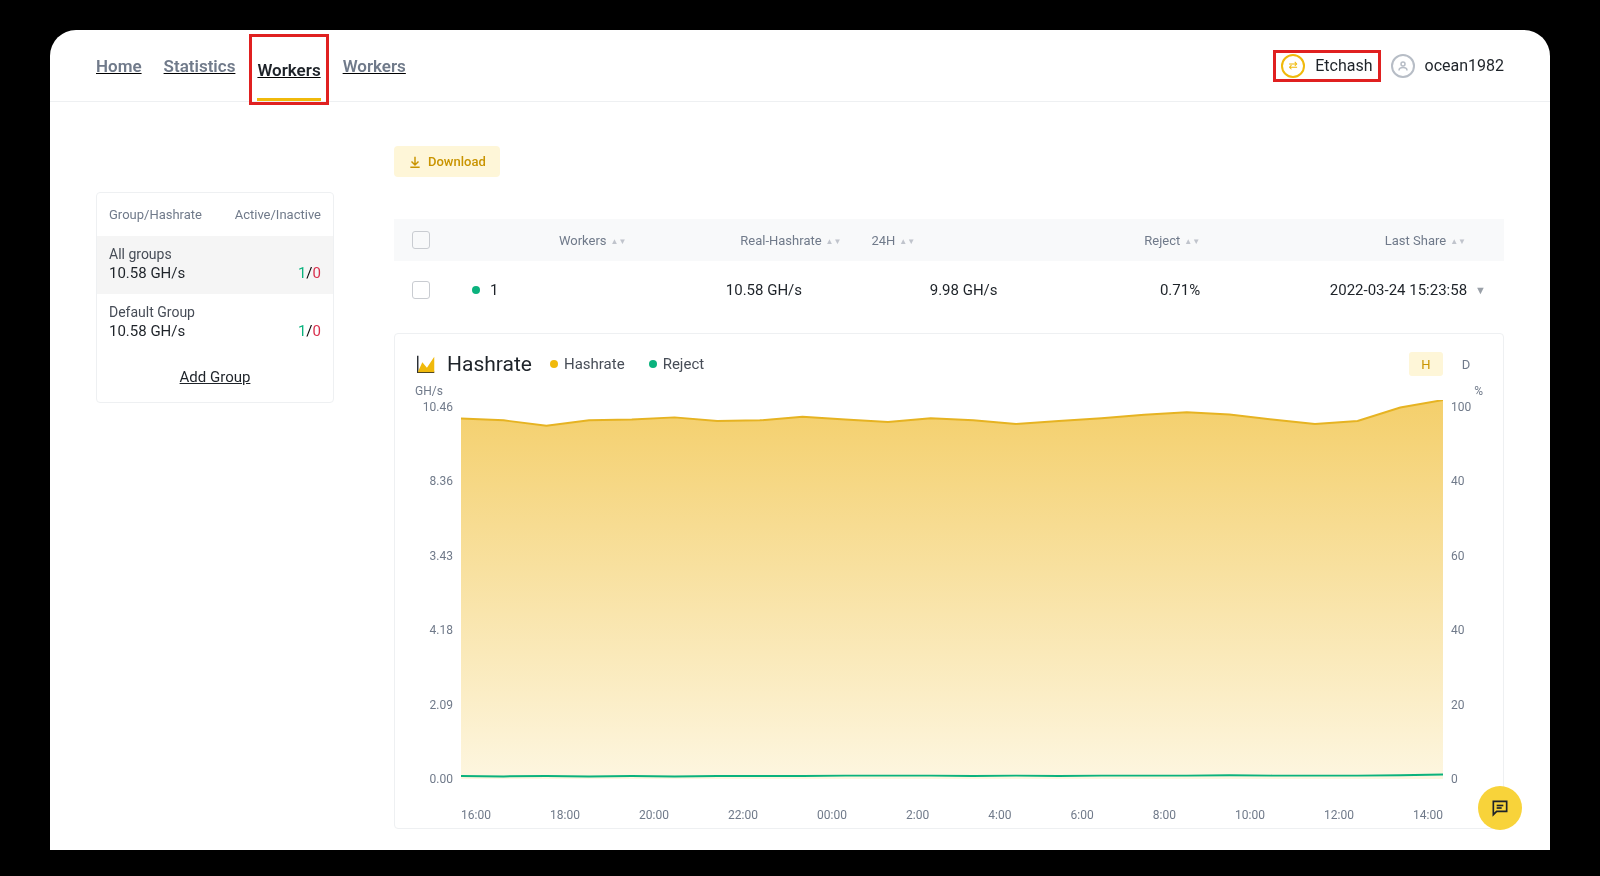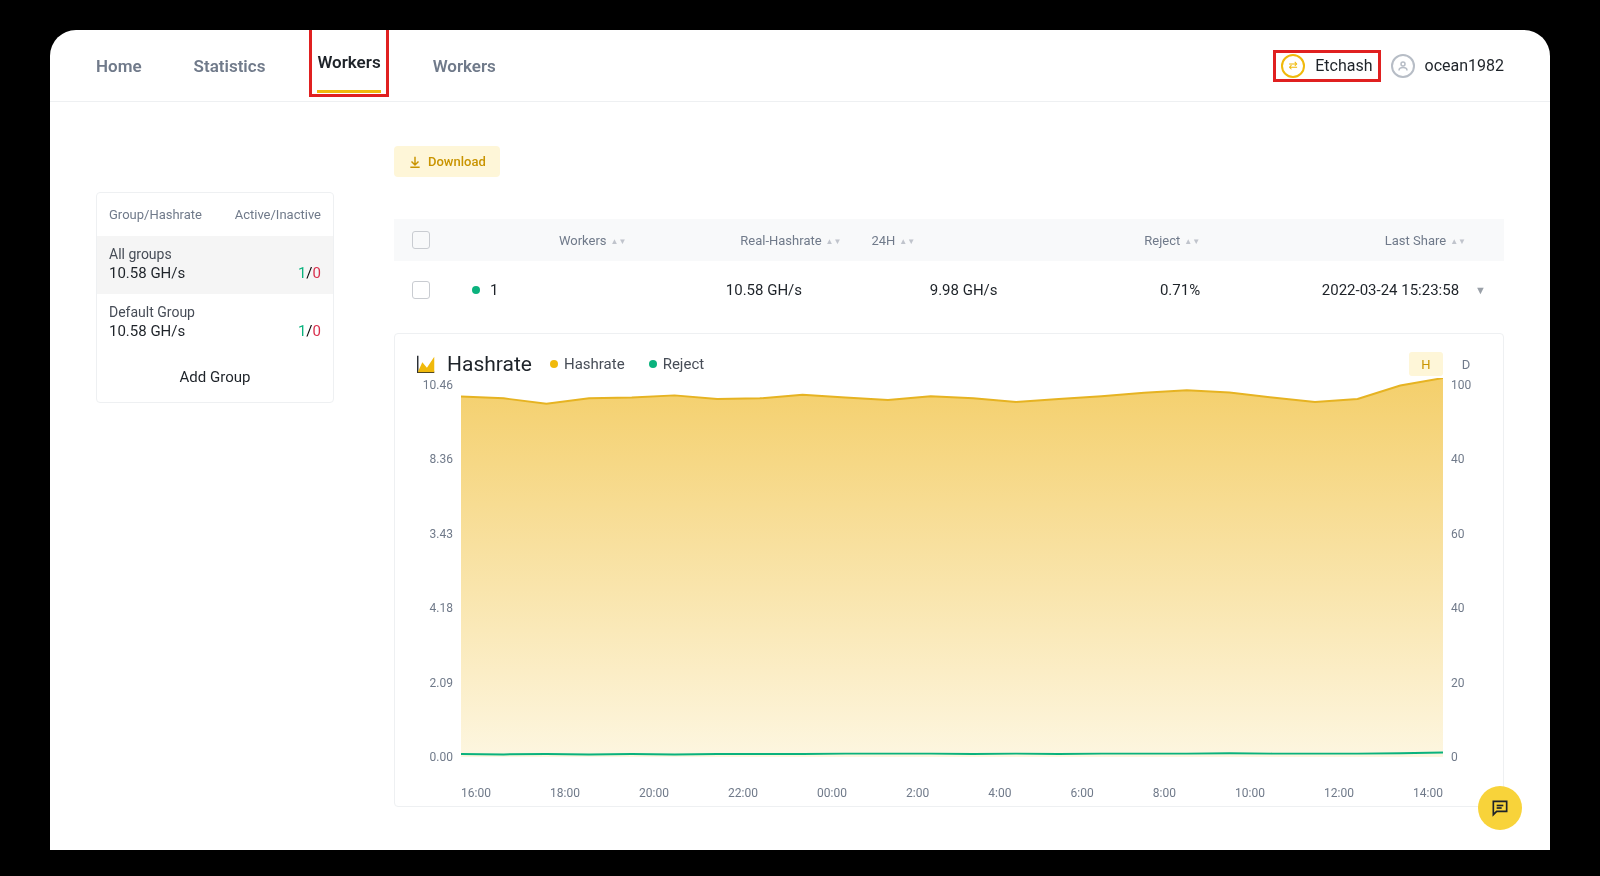--- a/index.html
+++ b/index.html
@@ -11,21 +11,21 @@
     --green:#0ab27d;
     --red:#d9304e;
     --border:#eef0f2;
     --bg:#fafafa;
   }
   *{box-sizing:border-box;font-family:-apple-system,BlinkMacSystemFont,"Segoe UI",Roboto,Helvetica,Arial,sans-serif;}
   body{margin:0;background:#000;padding:30px 50px 0;}
   .window{background:#fff;border-radius:26px 26px 0 0;min-height:820px;overflow:hidden;position:relative;}
   
   .topbar{height:72px;display:flex;align-items:center;justify-content:space-between;padding:0 46px;border-bottom:1px solid var(--border);}
-  .nav{display:flex;gap:52px;height:100%;align-items:flex-start;}
+  .nav{display:flex;gap:22px;height:100%;align-items:flex-end;text-decoration:underline;}
   .nav a{color:var(--muted);font-size:17px;font-weight:600;text-decoration:none;position:relative;height:100%;display:flex;align-items:center;}
   .nav a.active{color:var(--text);}
   .nav a.active::after{content:"";position:absolute;left:0;right:0;bottom:0;height:3px;background:var(--yellow);}
   .top-right{display:flex;gap:18px;align-items:center;}
   .pill{display:flex;align-items:center;gap:10px;font-size:16px;color:var(--text);}
   .ring{width:24px;height:24px;border:2px solid var(--yellow);border-radius:50%;display:flex;align-items:center;justify-content:center;color:var(--yellow);font-size:11px;line-height:1;}
   .ring.grey{border-color:#b7bdc6;color:#b7bdc6;}
   .highlight-red{outline:3px solid #e02020;outline-offset:-3px;padding:4px 8px;margin:-4px -8px;}
   
   .page{display:flex;padding:44px 46px 0;gap:60px;}
@@ -33,39 +33,39 @@
   .sidebar{width:238px;flex-shrink:0;padding-top:46px;}
   .side-card{border:1px solid var(--border);border-radius:4px;overflow:hidden;}
   .side-head{display:flex;justify-content:space-between;padding:14px 12px;font-size:13px;color:var(--muted);}
   .side-row{padding:10px 12px 12px;display:flex;justify-content:space-between;align-items:flex-end;font-size:14px;}
   .side-row.sel{background:#f5f5f5;}
   .side-left .l1{color:#474d57;font-size:14px;}
   .side-left .l2{color:var(--text);font-size:15px;margin-top:2px;}
   .ai{font-size:15px;}
   .ai .g{color:var(--green);}
   .ai .r{color:var(--red);}
-  .add-group{text-align:center;padding:16px 0;font-size:15px;color:var(--text);}
+  .add-group{text-align:center;padding:16px 0;font-size:15px;color:var(--text);text-decoration:underline;}
   
   .main{flex:1;min-width:0;}
   .filter-row{display:flex;align-items:center;justify-content:space-between;}
   .filters{display:flex;align-items:center;gap:70px;}
   .search{display:flex;align-items:center;gap:60px;color:var(--muted);font-size:16px;border-bottom:1px solid #e6e8ea;padding:6px 0;}
   .tab{font-size:18px;color:var(--muted);position:relative;padding:6px 0;}
   .tab.active{color:var(--text);font-weight:600;}
   .tab.active::after{content:"";position:absolute;left:0;right:0;bottom:-6px;height:3px;background:var(--yellow);}
   .dot{display:inline-block;width:8px;height:8px;border-radius:50%;margin-right:6px;vertical-align:1px;}
   .dot.green{background:var(--green);} .dot.red{background:var(--red);} .dot.grey{background:#a3a7ad;}
   .download{background:var(--yellow-bg);color:#c99400;font-size:13px;font-weight:500;padding:8px 14px;border-radius:4px;display:flex;align-items:center;gap:6px;}
   
   .tbl{margin-top:42px;}
   .thead{background:#f8f9fa;display:grid;grid-template-columns:60px 1.2fr 1.4fr 1.2fr 1.2fr 1.6fr;align-items:center;padding:12px 18px;font-size:13px;color:var(--muted);}
   .thead .sort{display:inline-flex;flex-direction:column;margin-left:4px;line-height:5px;font-size:8px;color:#c0c4cc;vertical-align:middle;}
   .tr{display:grid;grid-template-columns:60px 1.2fr 1.4fr 1.2fr 1.2fr 1.6fr;align-items:center;padding:20px 18px;font-size:15px;color:var(--text);}
   .chk{width:18px;height:18px;border:1.5px solid #c9ccd1;border-radius:3px;}
-  .tr .right{text-align:right;display:flex;justify-content:flex-end;align-items:center;gap:16px;}
+  .tr .right{text-align:right;display:flex;justify-content:flex-end;align-items:center;gap:8px;}
   .caret{color:#9aa0a8;font-size:11px;}
   
   .chart-card{border:1px solid var(--border);border-radius:4px;margin-top:14px;padding:18px 20px 6px;position:relative;}
   .chart-head{display:flex;align-items:center;justify-content:space-between;}
   .chart-title-wrap{display:flex;align-items:center;gap:18px;}
   .chart-title{font-size:21px;color:var(--text);display:flex;align-items:center;gap:10px;}
   .legend{display:flex;gap:24px;font-size:15px;color:#474d57;}
   .toggle{display:flex;gap:6px;}
   .toggle span{width:34px;height:24px;display:flex;align-items:center;justify-content:center;font-size:13px;border-radius:3px;color:var(--muted);}
   .toggle span.active{background:var(--yellow-bg);color:#c99400;}
@@ -188,20 +188,24 @@
             <div class="legend">
               <span><span class="dot" style="background:#f0b90b"></span><span>Hashrate</span></span>
               <span><span class="dot green"></span><span>Reject</span></span>
             </div>
           </div>
           <div class="toggle">
             <span class="active">H</span>
             <span>D</span>
           </div>
         </div>
+        <div class="axis-top">
+          <span>GH/s</span>
+          <span>%</span>
+        </div>
         <div class="plot">
           <div class="ylabels">
             <span>10.46</span>
               <span>8.36</span>
               <span>3.43</span>
               <span>4.18</span>
               <span>2.09</span>
               <span>0.00</span>
           </div>
           <div class="plot-area">

